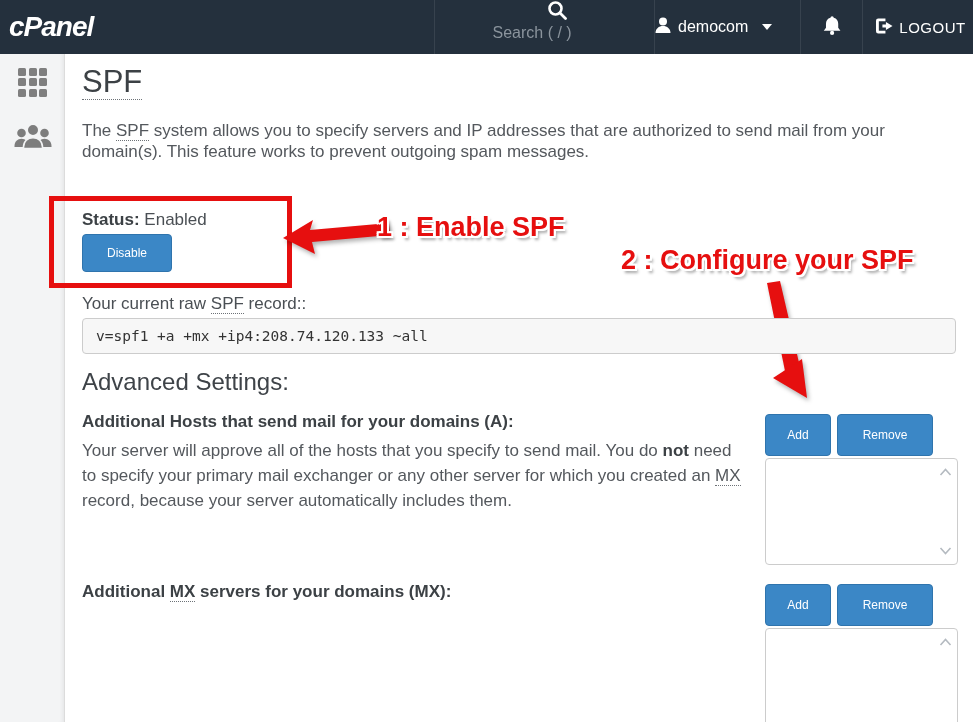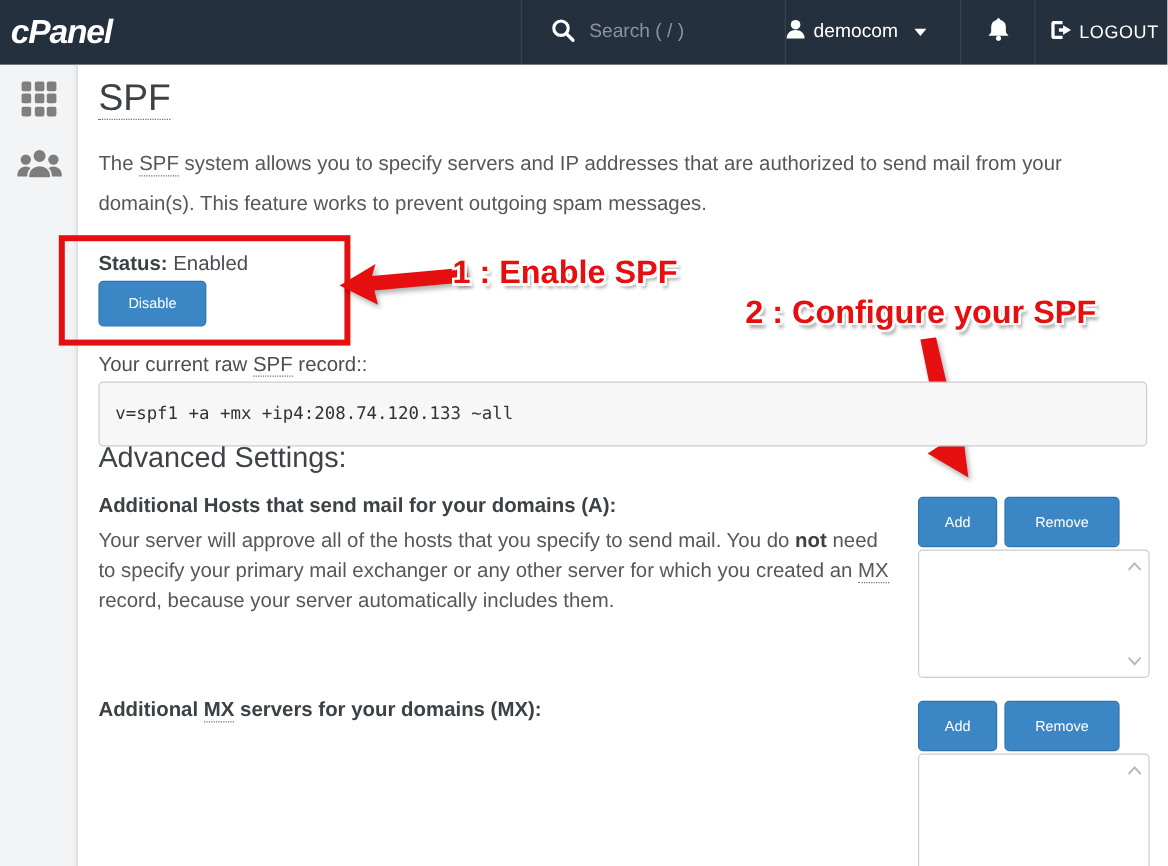--- a/index.html
+++ b/index.html
@@ -4,61 +4,61 @@
 <style>
   * { margin:0; padding:0; box-sizing:border-box; }
   html,body { width:973px; height:722px; overflow:hidden; }
   body { font-family:"Liberation Sans","DejaVu Sans",sans-serif; background:#fff; position:relative; }
 
   
   .header { position:absolute; top:0; left:0; width:973px; height:54px; background:#24303d; display:flex; align-items:stretch; }
   .logo-area { flex:1; display:flex; align-items:center; padding-left:9px; }
   .logo { color:#fff; font-size:28px; font-weight:800; font-style:italic; letter-spacing:-1px; cursor:pointer; }
   .hd-sec { display:flex; align-items:center; border-left:1px solid rgba(255,255,255,0.09); }
-  .hd-search { width:220px; padding-left:24px; }
+  .hd-search { width:220px; padding-left:24px;flex-direction:column; }
   .hd-user { width:146px; justify-content:flex-start; cursor:pointer; }
   .hd-bell { width:62px; justify-content:center; cursor:pointer; }
   .hd-logout { width:111px; justify-content:center; cursor:pointer; }
   .search-input { background:transparent; border:none; outline:none; color:#cdd3d8; font-size:16px; width:140px; margin-left:12px; font-family:inherit; }
   .search-input::placeholder { color:#8b949d; opacity:1; }
   .hd-user .uname { color:#fff; font-size:16px; margin:0 14px 0 7px; }
   .caret { width:0; height:0; border-left:5px solid transparent; border-right:5px solid transparent; border-top:6px solid #fff; }
   .hd-logout span { color:#fff; font-size:15px; margin-left:6px; letter-spacing:.5px; }
 
   
   .sidebar { position:absolute; top:54px; left:0; width:65px; height:668px; background:#f3f4f5; border-right:1px solid #dcdcdc; box-shadow:inset -4px 0 4px -3px rgba(0,0,0,.07); }
   .side-item { width:65px; height:56px; display:flex; align-items:center; justify-content:center; cursor:pointer; }
   .grid-icon { display:grid; grid-template-columns:repeat(3,8px); grid-template-rows:repeat(3,8px); gap:2.5px; }
   .grid-icon i { background:#7f7f7f; border-radius:1.5px; }
 
   
   .content { position:absolute; top:54px; left:65px; width:908px; height:668px; background:#fff; }
   .abbr { border-bottom:1px dotted #6d7277; }
   .page-title { position:absolute; left:17px; top:10px; font-size:31px; font-weight:400; color:#3c4145; }
-  .intro { position:absolute; left:17px; top:66px; width:874px; font-size:17px; line-height:33px; color:#54585d; }
+  .intro { position:absolute; left:17px; top:66px; width:874px; font-size:17px; line-height:21px; color:#54585d; }
 
   .red-box { position:absolute; left:-16px; top:142px; width:243px; height:92px; border:5px solid #e60f0f; }
   .status-line { position:absolute; left:17px; top:156px; font-size:17px; color:#4a4f54; }
   .status-line b { color:#3c4145; }
 
   .btn { background:#3b87c6; border:1px solid #2f74ad; border-radius:4px; color:#fff; font-size:12px; cursor:pointer; font-family:inherit; }
   .btn-disable { position:absolute; left:17px; top:180px; width:90px; height:38px; }
   .btn-add { width:66px; height:42px; }
   .btn-remove { width:96px; height:42px; }
 
   .annot { position:absolute; color:#e60f0f; font-weight:bold; font-size:27px; white-space:nowrap;
     text-shadow:-2px -2px 0 #fff,2px -2px 0 #fff,-2px 2px 0 #fff,2px 2px 0 #fff,-2px 0 0 #fff,2px 0 0 #fff,0 -2px 0 #fff,0 2px 0 #fff,3px 4px 3px rgba(0,0,0,.35); }
   .annot1 { left:312px; top:158px; }
   .annot2 { left:556px; top:191px; }
   .arrow-svg { position:absolute; filter:drop-shadow(2px 3px 2px rgba(0,0,0,.3)); }
   .arrow1 { left:216px; top:162px; }
   .arrow2 { left:690px; top:227px; }
 
   .record-label { position:absolute; left:17px; top:240px; font-size:17px; color:#4a4f54; }
-  .code-box { position:absolute; left:17px; top:264px; width:874px; height:54px; background:#f7f7f7; border:1px solid #ccc; border-radius:4px; display:flex; align-items:center; padding-left:13px; }
+  .code-box { position:absolute; left:17px; top:264px; width:874px; height:36px; background:#f7f7f7; border:1px solid #ccc; border-radius:4px; display:flex; align-items:center; padding-left:13px; }
   .code-box code { font-family:"DejaVu Sans Mono","Liberation Mono",monospace; font-size:14.5px; color:#333; }
 
   .advanced-heading { position:absolute; left:17px; top:314px; font-size:24px; font-weight:400; color:#3e4348; }
 
   .sec-heading { position:absolute; left:17px; font-size:17px; font-weight:bold; color:#3c4145; }
   .sec-desc { position:absolute; left:17px; width:662px; font-size:17px; line-height:25px; color:#54585d; }
   .sec-desc b { color:#3c4145; }
   .btn-group { position:absolute; left:700px; display:flex; gap:6px; }
   .listbox { position:absolute; left:700px; width:193px; background:#fff; border:1px solid #ccc; border-radius:4px; }
   .chev { position:absolute; right:5px; cursor:pointer; line-height:0; }

